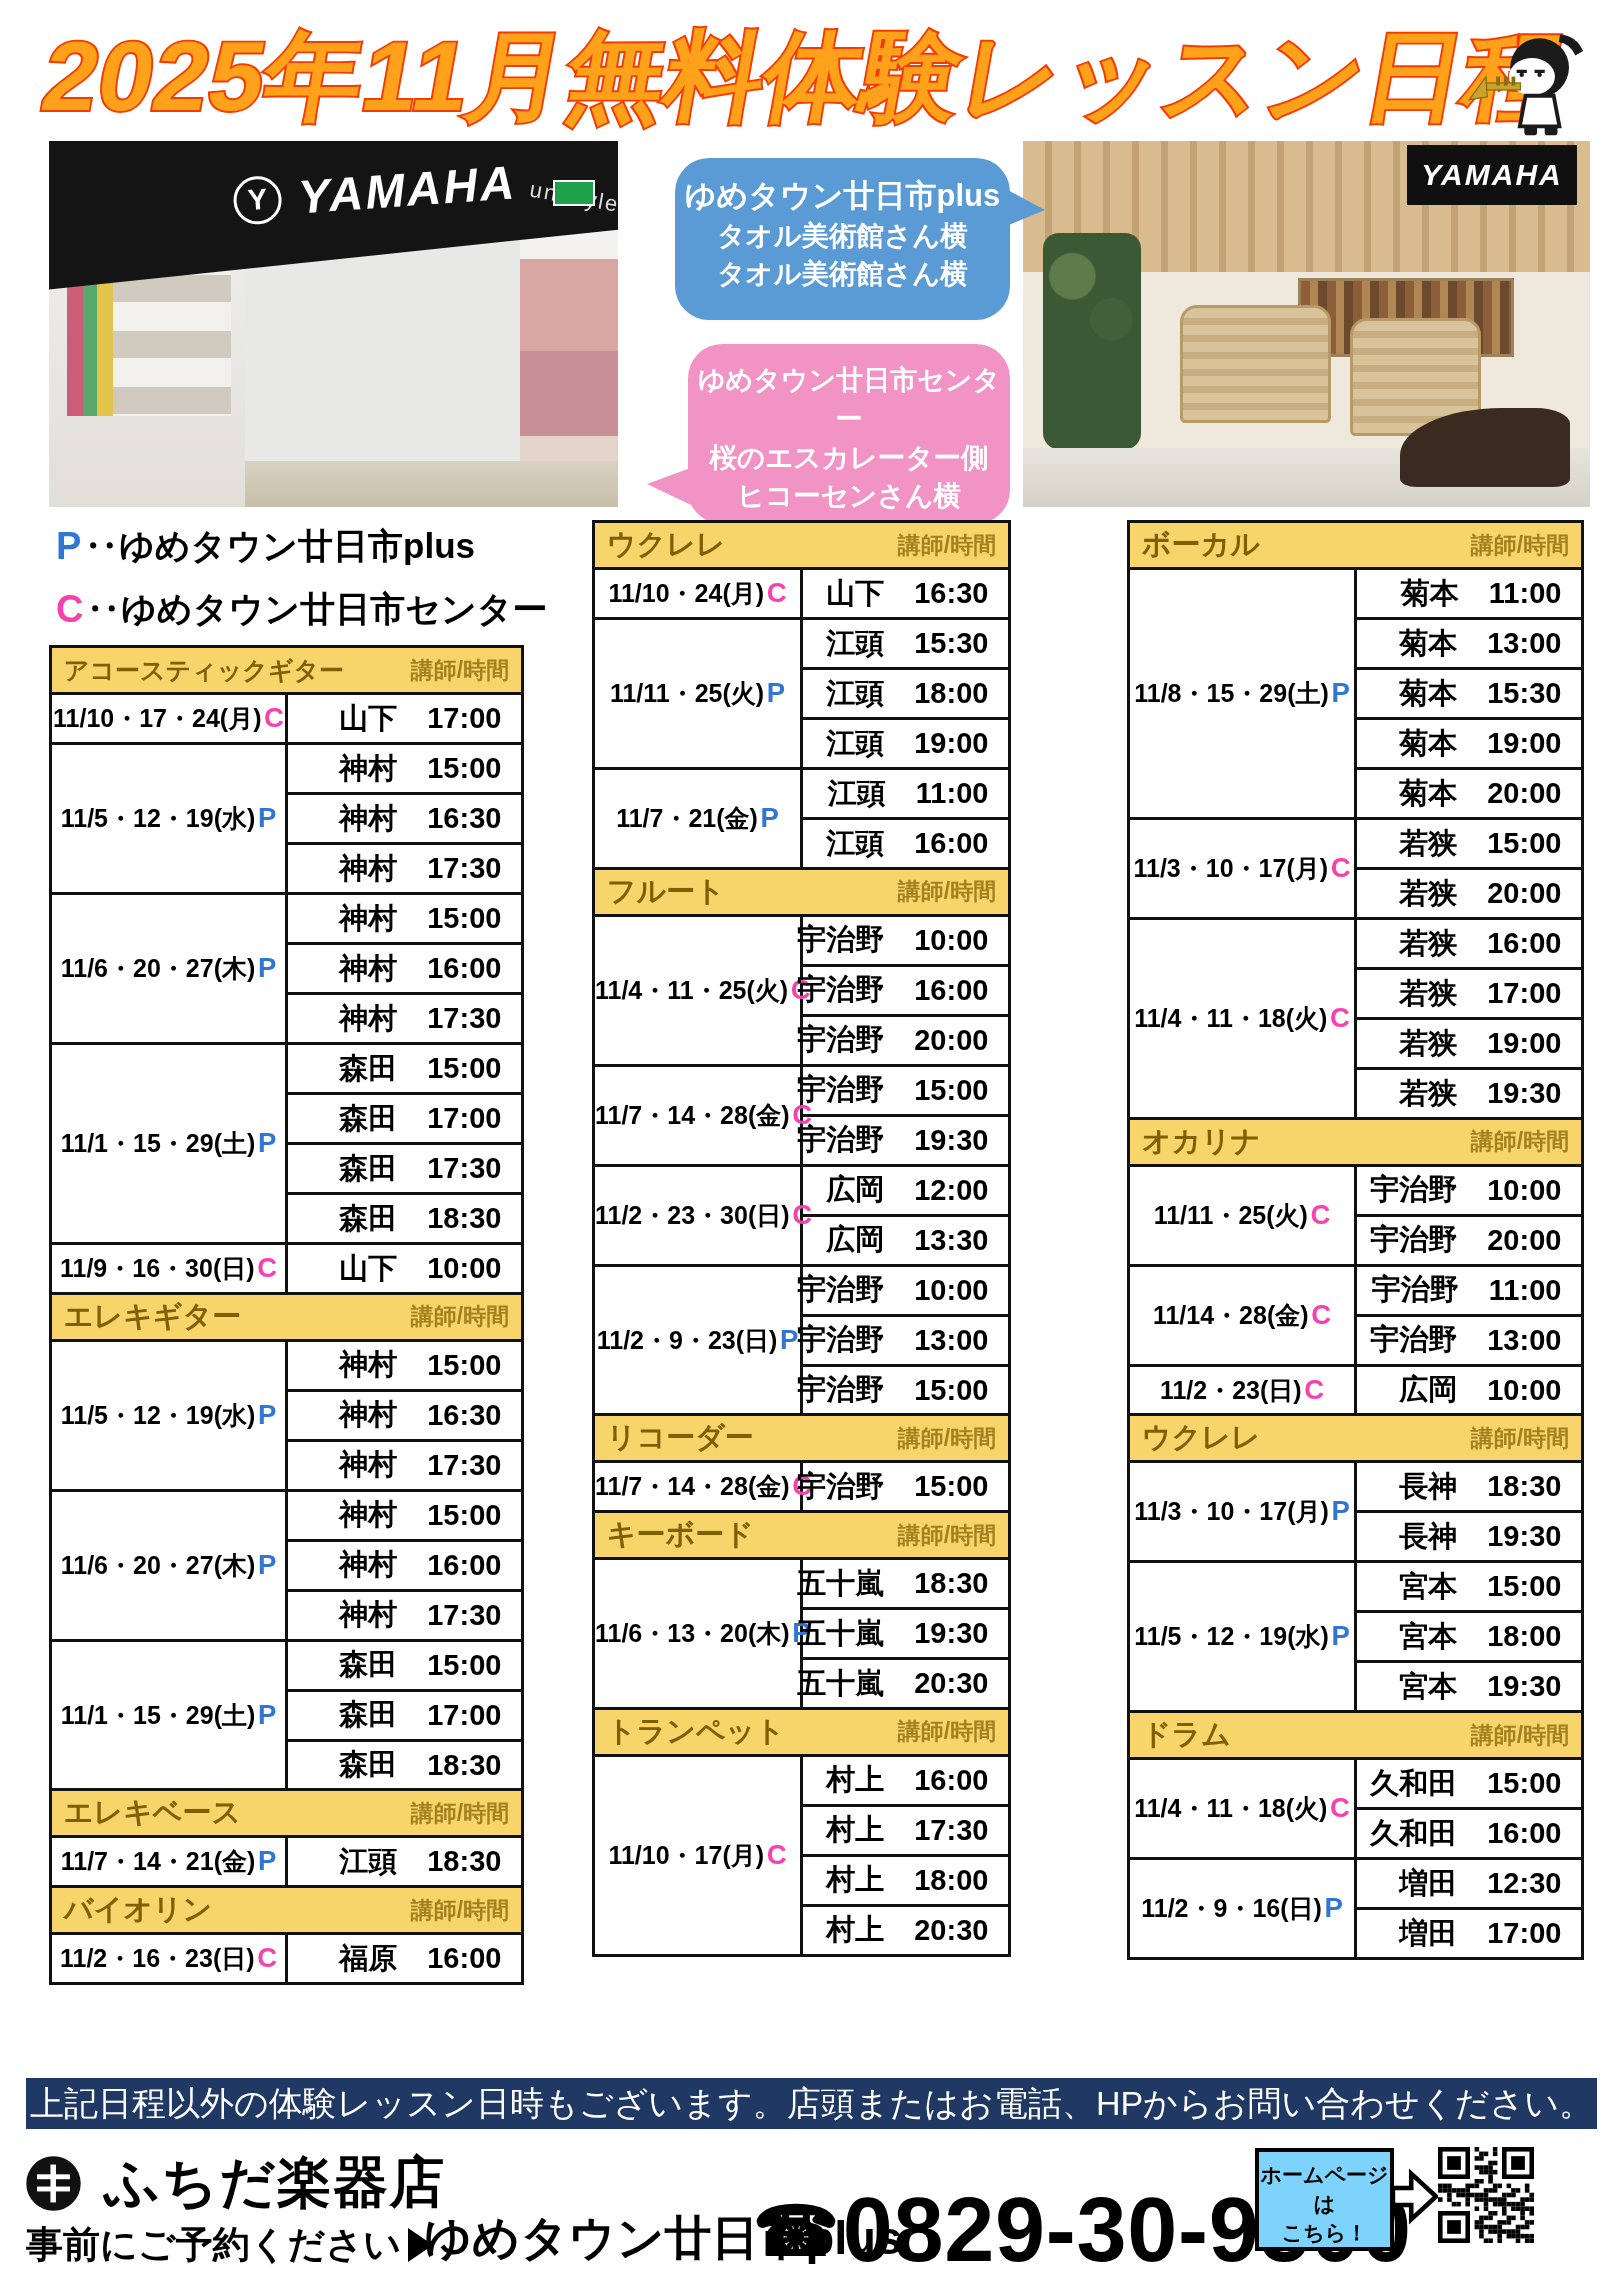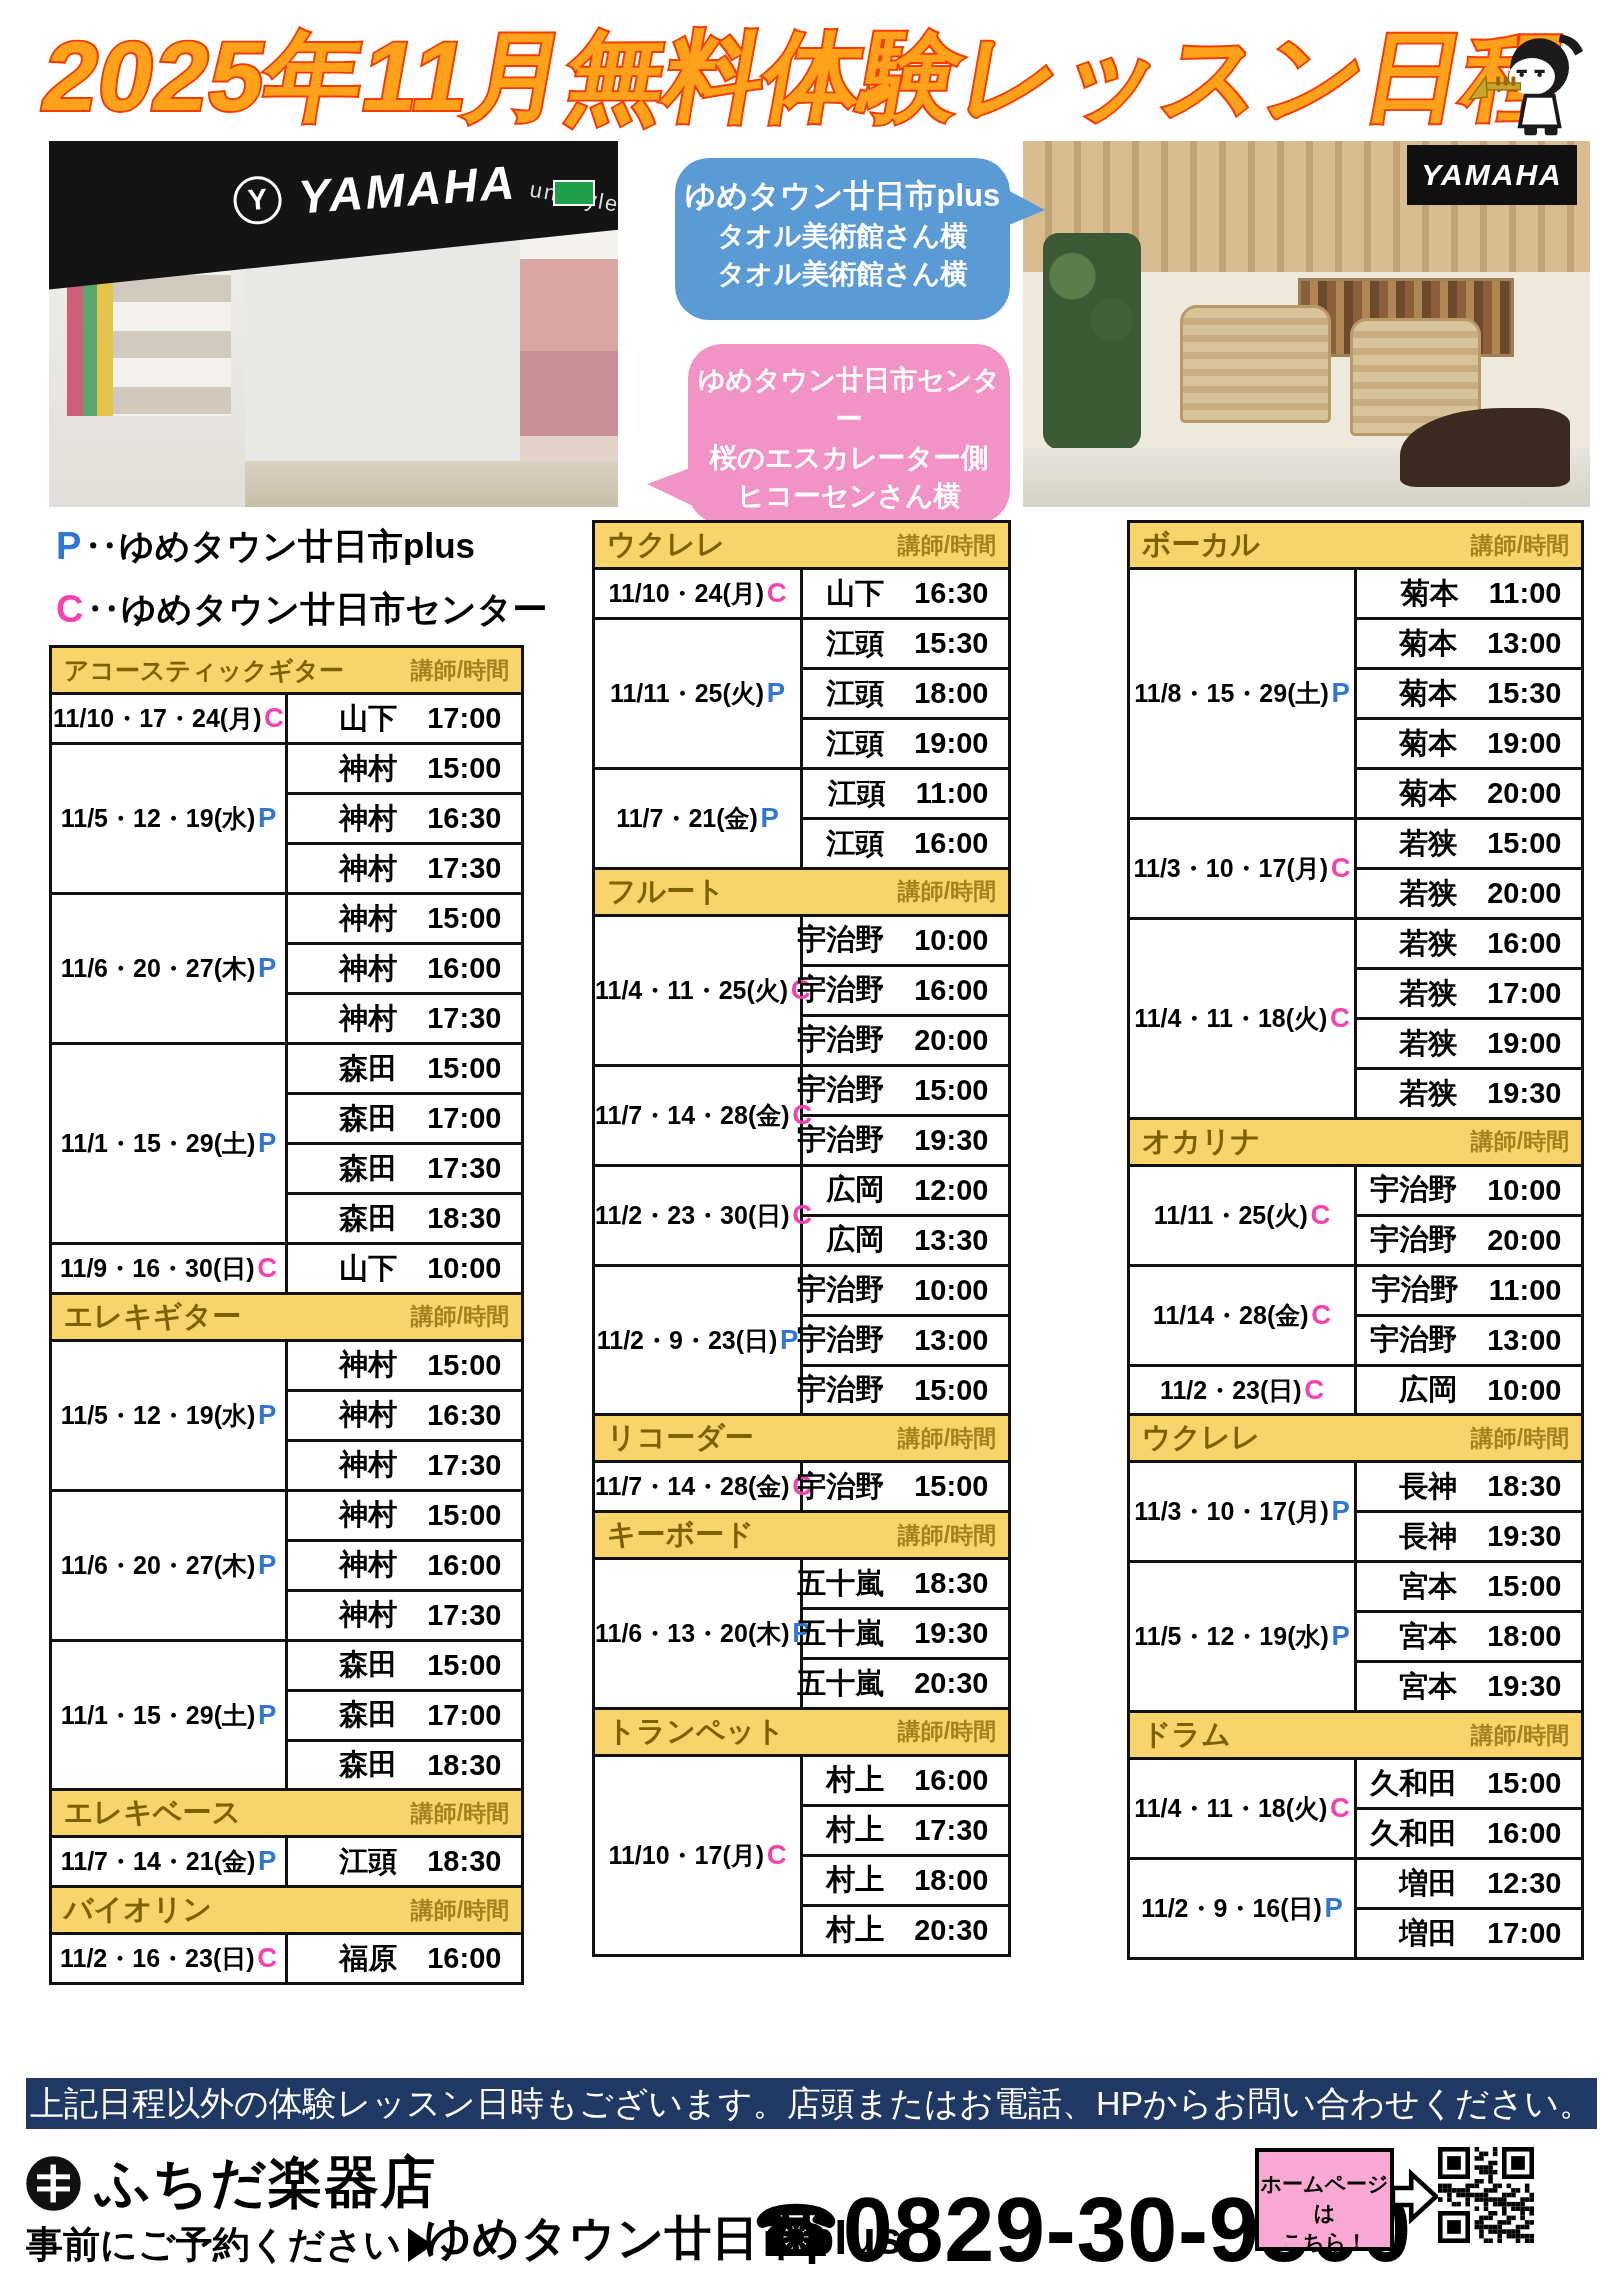--- a/index.html
+++ b/index.html
@@ -95,31 +95,31 @@
   td.slot{height:50px;padding:0 19.6px 0 6.5px}
   .slot-in{display:flex;justify-content:flex-end;align-items:center;gap:30px;font-size:29px;font-weight:600;white-space:nowrap}
   .loc{font-weight:bold;font-size:27.5px;margin-left:2.6px}
   .loc.P{color:var(--p-blue)} .loc.C{color:var(--c-pink)}
 
   
   .notice{position:absolute;left:26px;top:2078px;width:1571px;height:51px;background:var(--navy);
           color:#fff;font-weight:normal;font-size:34px;display:flex;align-items:center;justify-content:center;white-space:nowrap}
 
   
-  .shop-line{position:absolute;left:26px;top:2146px;display:flex;align-items:center;gap:14px}
+  .shop-line{position:absolute;left:26px;top:2146px;display:flex;align-items:center;gap:23px}
   .shop-logo{width:55px;height:55px}
   .shop-name{font-size:55px;font-weight:900;letter-spacing:1.3px;white-space:nowrap}
   .reserve{position:absolute;left:26px;top:2220px;font-size:37px;font-weight:bold;display:flex;align-items:center;gap:6.5px;white-space:nowrap}
   .tri{width:0;height:0;border-top:17px solid transparent;border-bottom:17px solid transparent;border-left:25px solid #000}
   .loc-label{position:absolute;left:424px;top:2207px;font-size:47px;font-weight:bold;white-space:nowrap}
   .phone{position:absolute;left:753px;top:2179px;display:flex;align-items:center;font-weight:bold;white-space:nowrap}
   .phone-icon{font-size:69px;margin-right:3.9px}
   .phone-number{font-size:90px;letter-spacing:0.7px}
-  .hp-box{position:absolute;left:1255px;top:2148px;width:139px;height:103px;border:4.6px solid #000;background:#f9a8d4;
-          text-align:center;font-size:21px;font-weight:bold;line-height:1.38;padding-top:18px}
+  .hp-box{position:absolute;left:1255px;top:2148px;width:139px;height:103px;border:4.6px solid #000;background:#7dd3fc;
+          text-align:center;font-size:21px;font-weight:bold;line-height:1.38;padding-top:9px}
   .hp-arrow{position:absolute;left:1389px;top:2167px;width:51px;height:59px}
   .qr{position:absolute;left:1438px;top:2147px;width:96px;height:96px;background:#fff}
 </style>
 </head>
 <body>
 
 <div class="page">
 
   <h1 class="title">2025年11月無料体験レッスン日程</h1>
 

